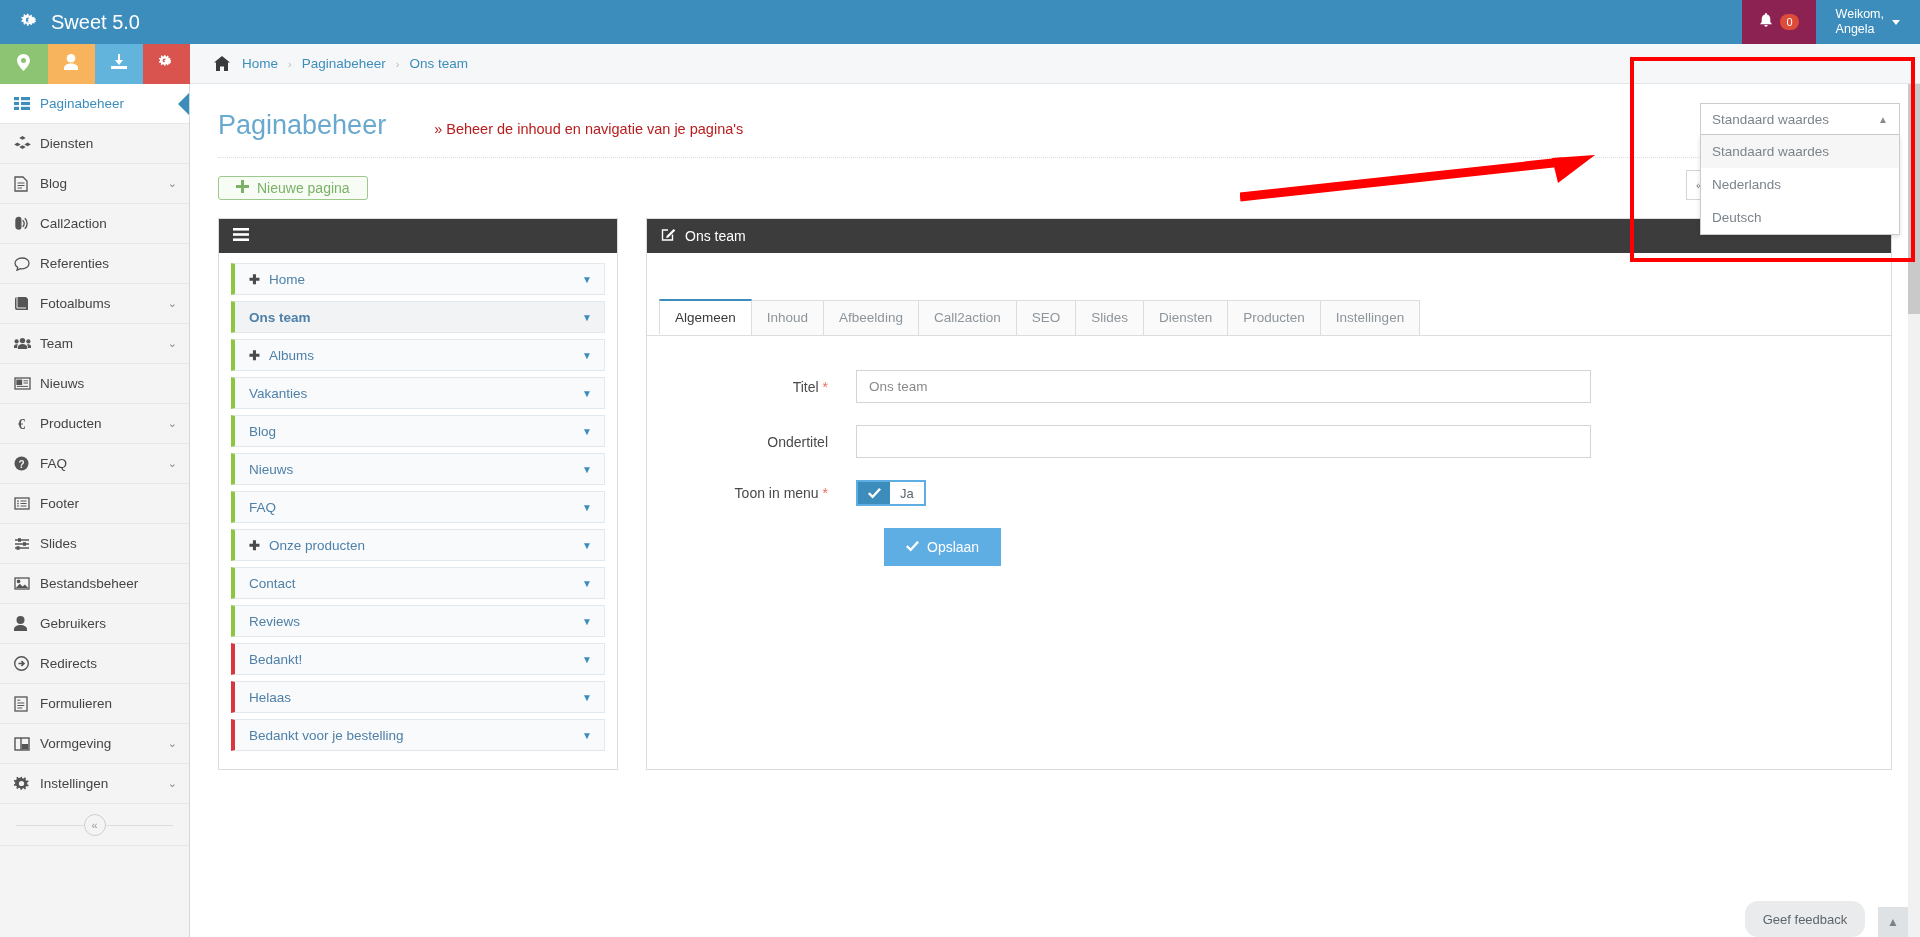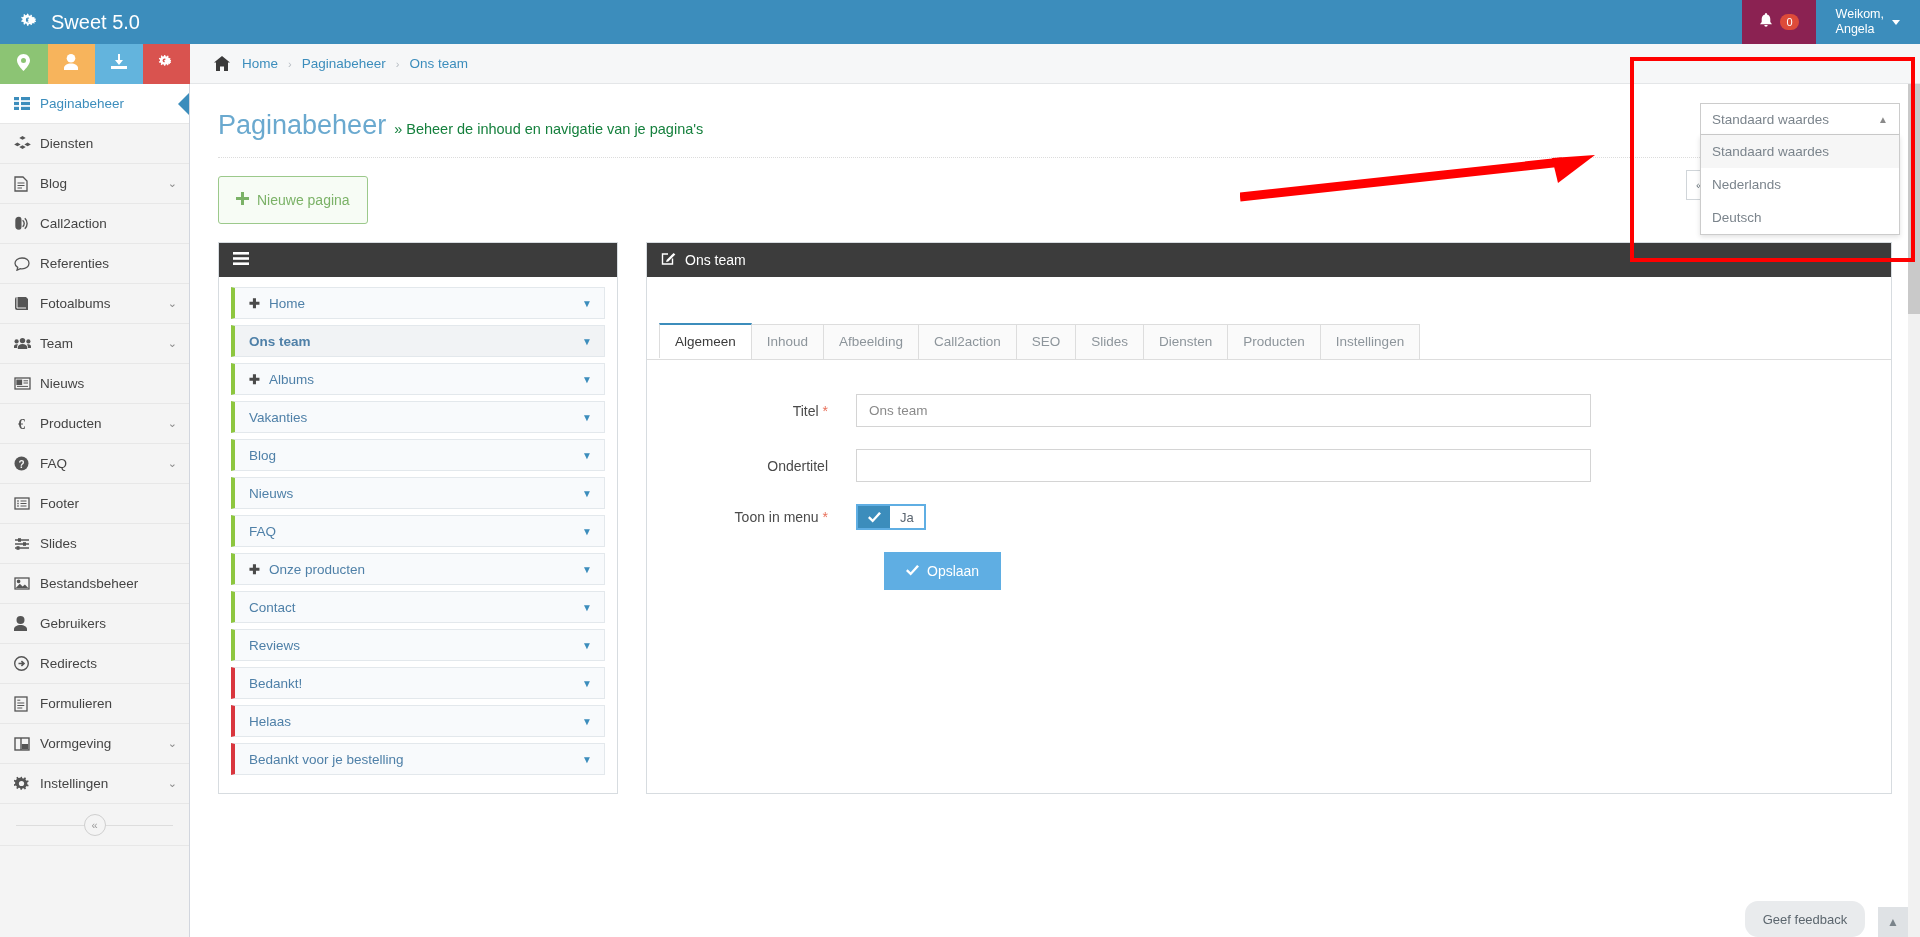--- a/index.html
+++ b/index.html
@@ -91,27 +91,27 @@
   .crumbbar .sep { color:#b6bcc2; font-size:11px; }
   .crumbbar .home-ico { color:#3a3a3a; margin-right:2px; display:flex; align-items:center; }
 
   
   .content {
     position:absolute; top:84px; left:190px; width:1730px; height:853px;
     background:#fff; overflow:hidden;
   }
   .page-head { padding:26px 0 0 28px; display:flex; align-items:baseline; gap:8px; }
   .page-head h1 { margin:0; font-size:27px; font-weight:400; color:#6aa9cf; }
-  .page-head .sub { font-size:14.5px; color:#15803d; }
+  .page-head .sub { font-size:14.5px; color:#b91c1c;margin-left:40px; }
   .head-rule { margin:16px 28px 0 28px; border-top:1px dotted #dcdcdc; }
 
   .newpage-btn {
     margin:18px 0 0 28px; display:inline-flex; align-items:center; gap:8px;
     border:1px solid #9cc98b; background:#f7fcf5; color:#7bb267;
-    padding:15px 17px; font-size:14px; border-radius:3px; cursor:pointer;
+    padding:3px 17px; font-size:14px; border-radius:3px; cursor:pointer;
   }
 
   .panels { display:flex; gap:28px; padding:18px 0 0 28px; }
 
   
   .tree-panel { width:400px; border:1px solid #d7dce0; background:#fff; }
   .tree-head {
     height:34px; background:#3c3c3c; display:flex; align-items:center;
     padding:0 14px; color:#fff;
   }

